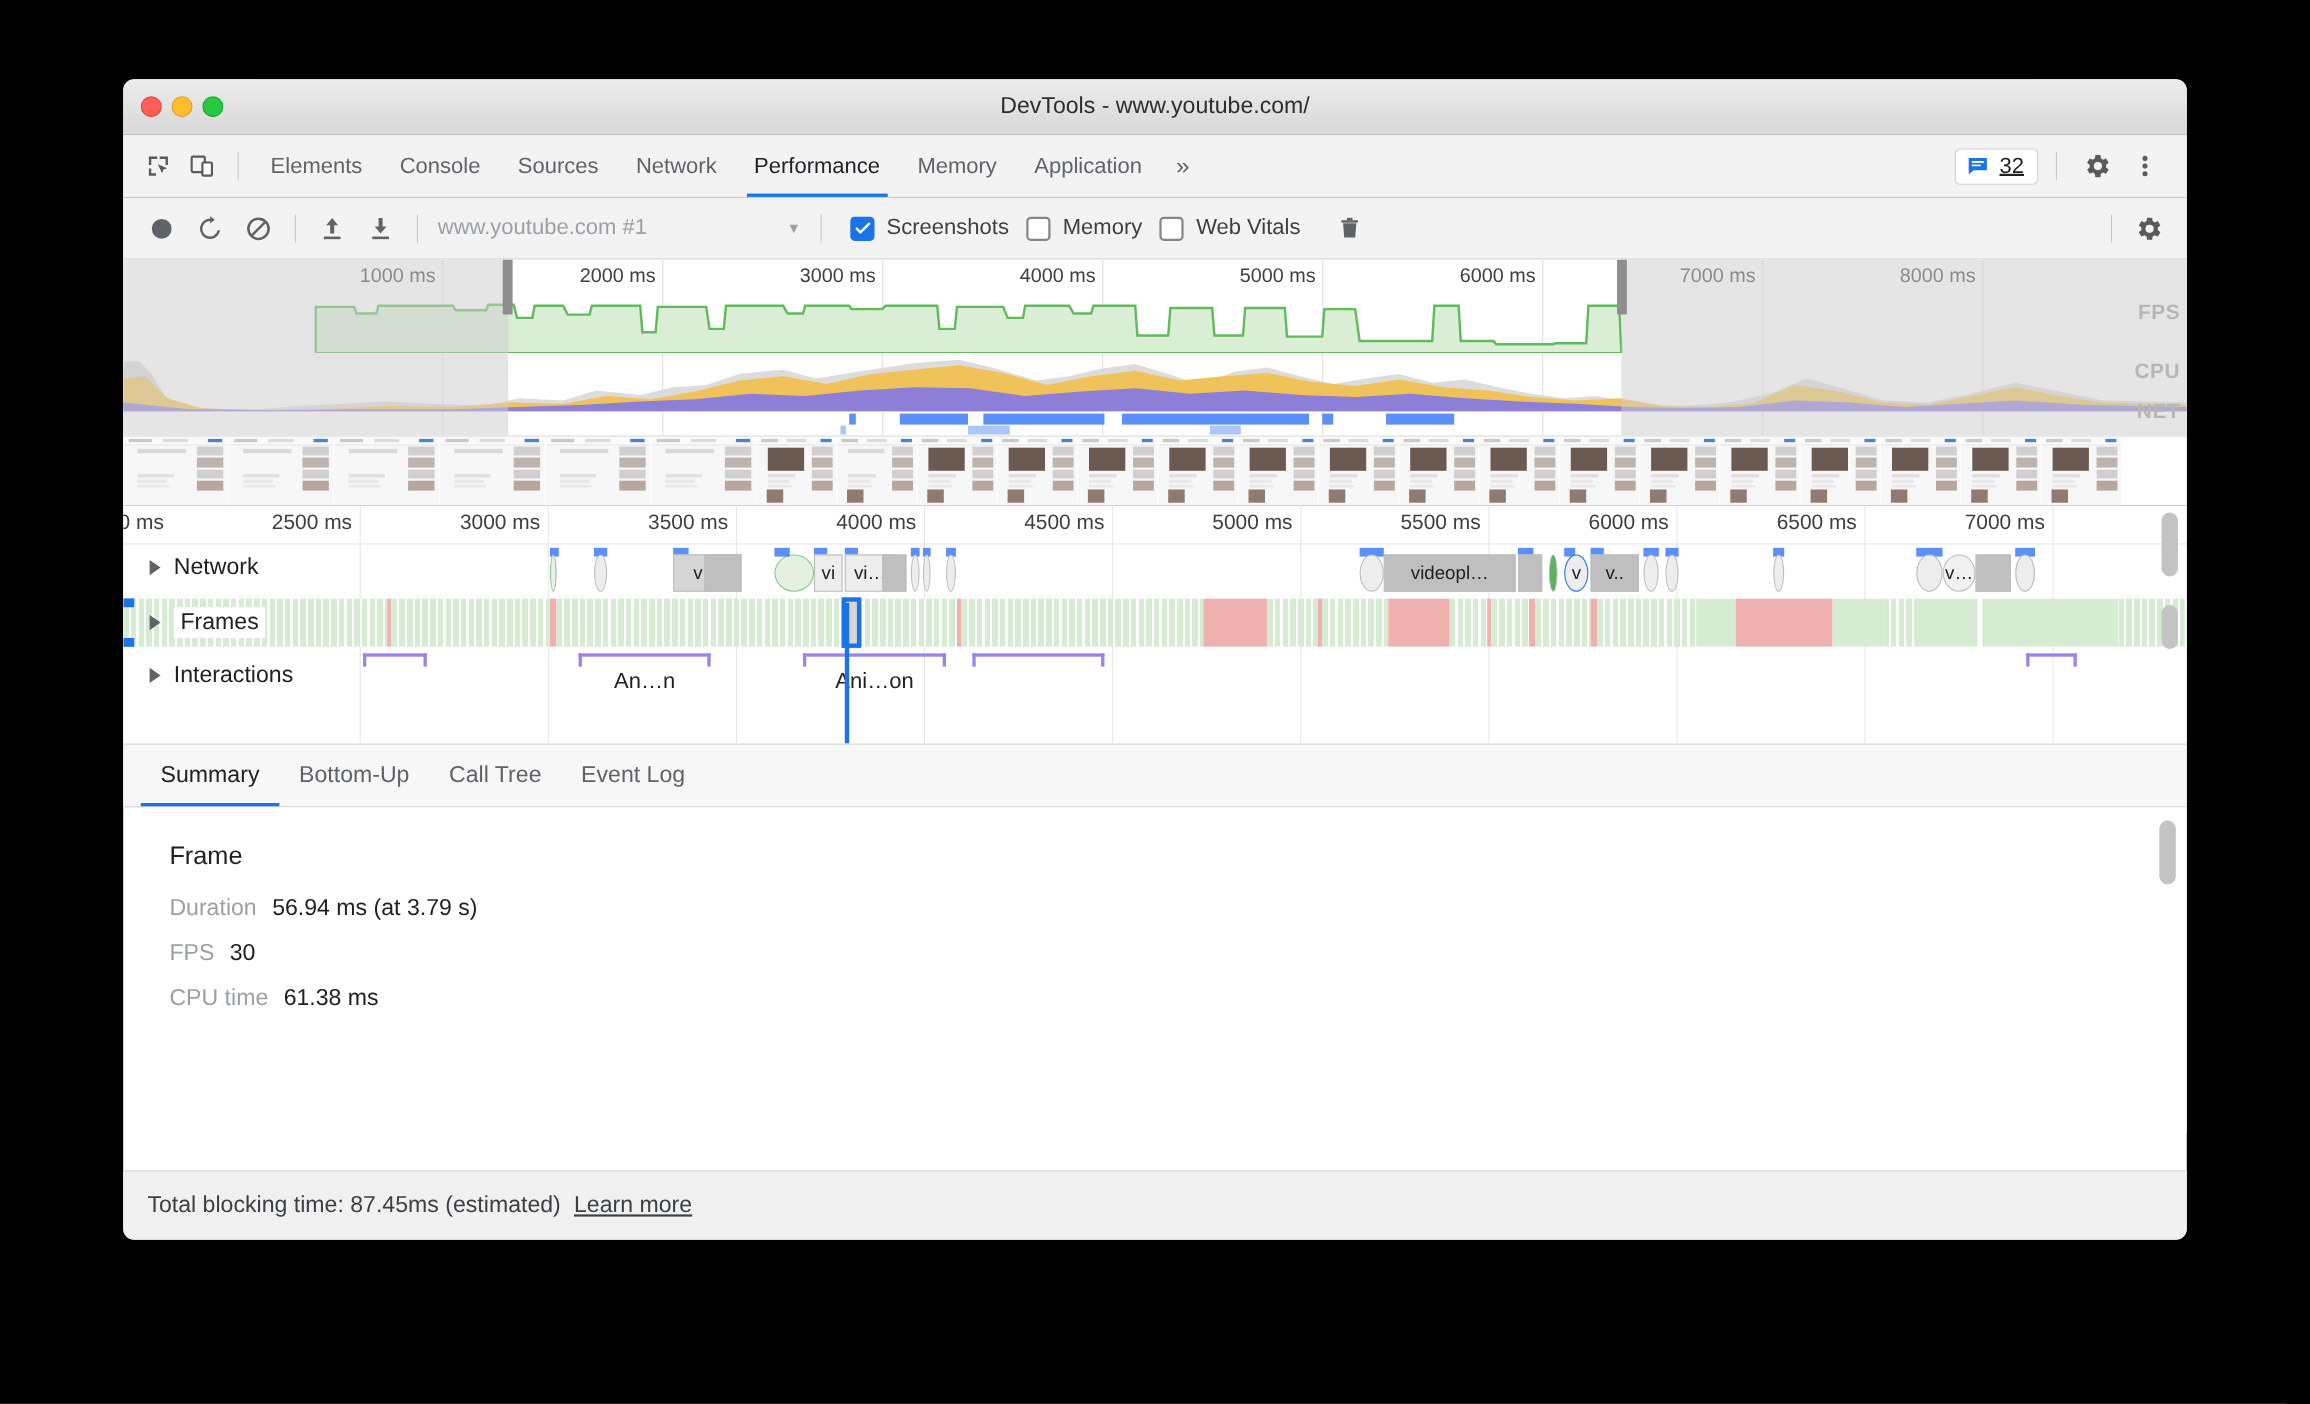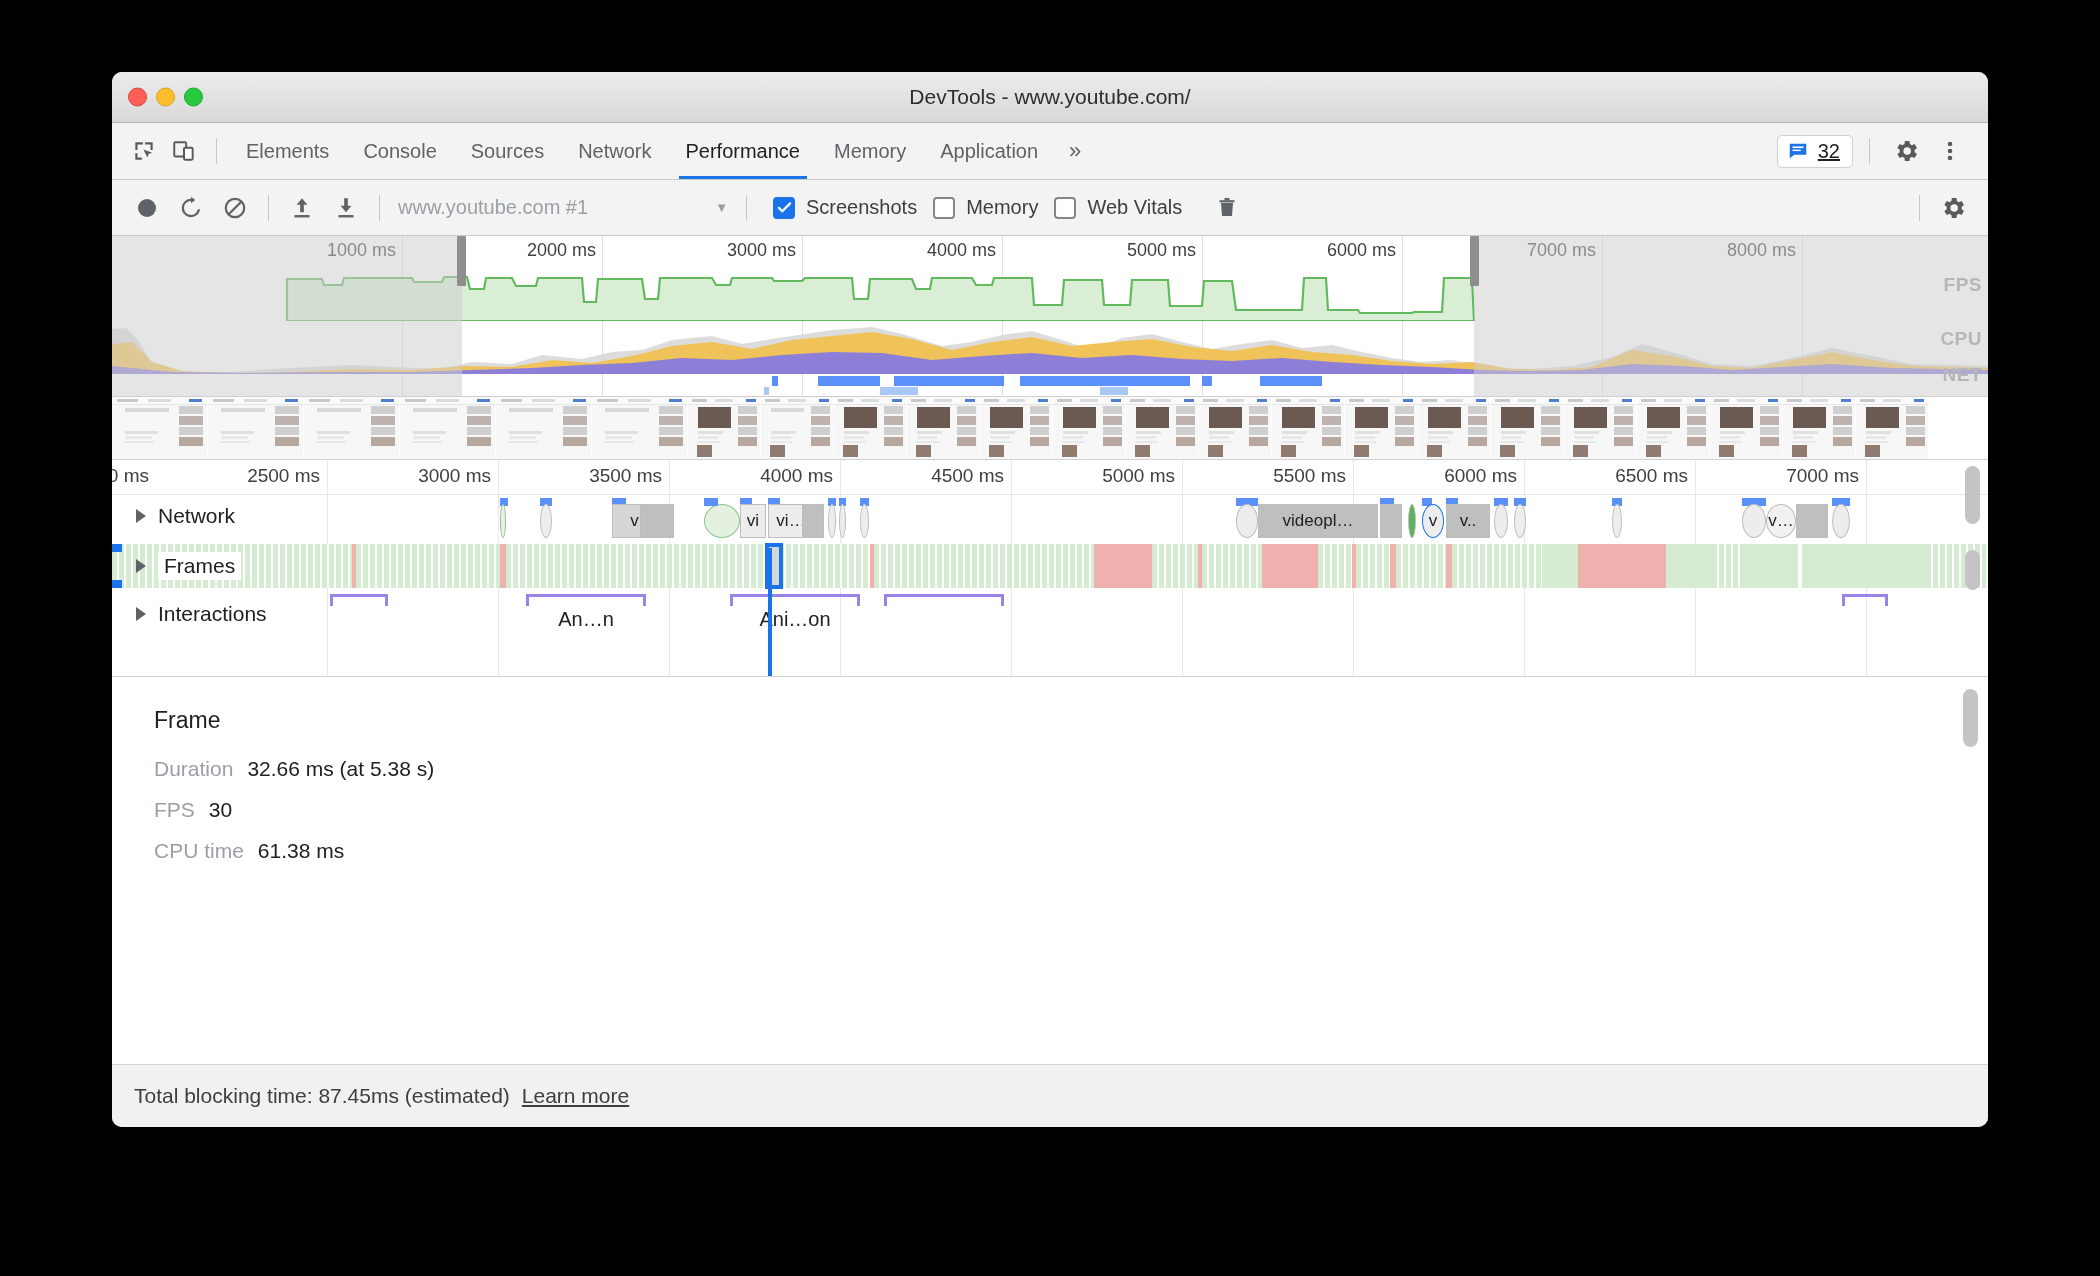--- a/index.html
+++ b/index.html
@@ -871,26 +871,40 @@
     </div>
 
 
     <div class="playhead" style="left:656px;top:88px;bottom:0"></div>
 
     <div class="vscroll" style="top:6px;height:58px"></div>
     <div class="vscroll" style="top:90px;height:40px"></div>
 
   </div>
 
+  <div class="dtabs">
+    <div class="dtab active">
+        <span>Summary</span>
+      </div>
+    <div class="dtab">
+        <span>Bottom-Up</span>
+      </div>
+    <div class="dtab">
+        <span>Call Tree</span>
+      </div>
+    <div class="dtab">
+        <span>Event Log</span>
+      </div>
+  </div>
 
   <div class="summary">
     <div class="sum-title">Frame</div>
     <div class="sum-row">
       <span class="sum-key">Duration</span>
-      <span class="sum-val">32.66 ms (at 5.38 s)</span>
+      <span class="sum-val">56.94 ms (at 3.79 s)</span>
     </div>
     <div class="sum-row">
       <span class="sum-key">FPS</span>
       <span class="sum-val">30</span>
     </div>
     <div class="sum-row">
       <span class="sum-key">CPU time</span>
       <span class="sum-val">61.38 ms</span>
     </div>
     <div style="position:absolute;right:10px;top:12px;width:15px;height:58px;border-radius:8px;background:#c4c4c4"></div>

